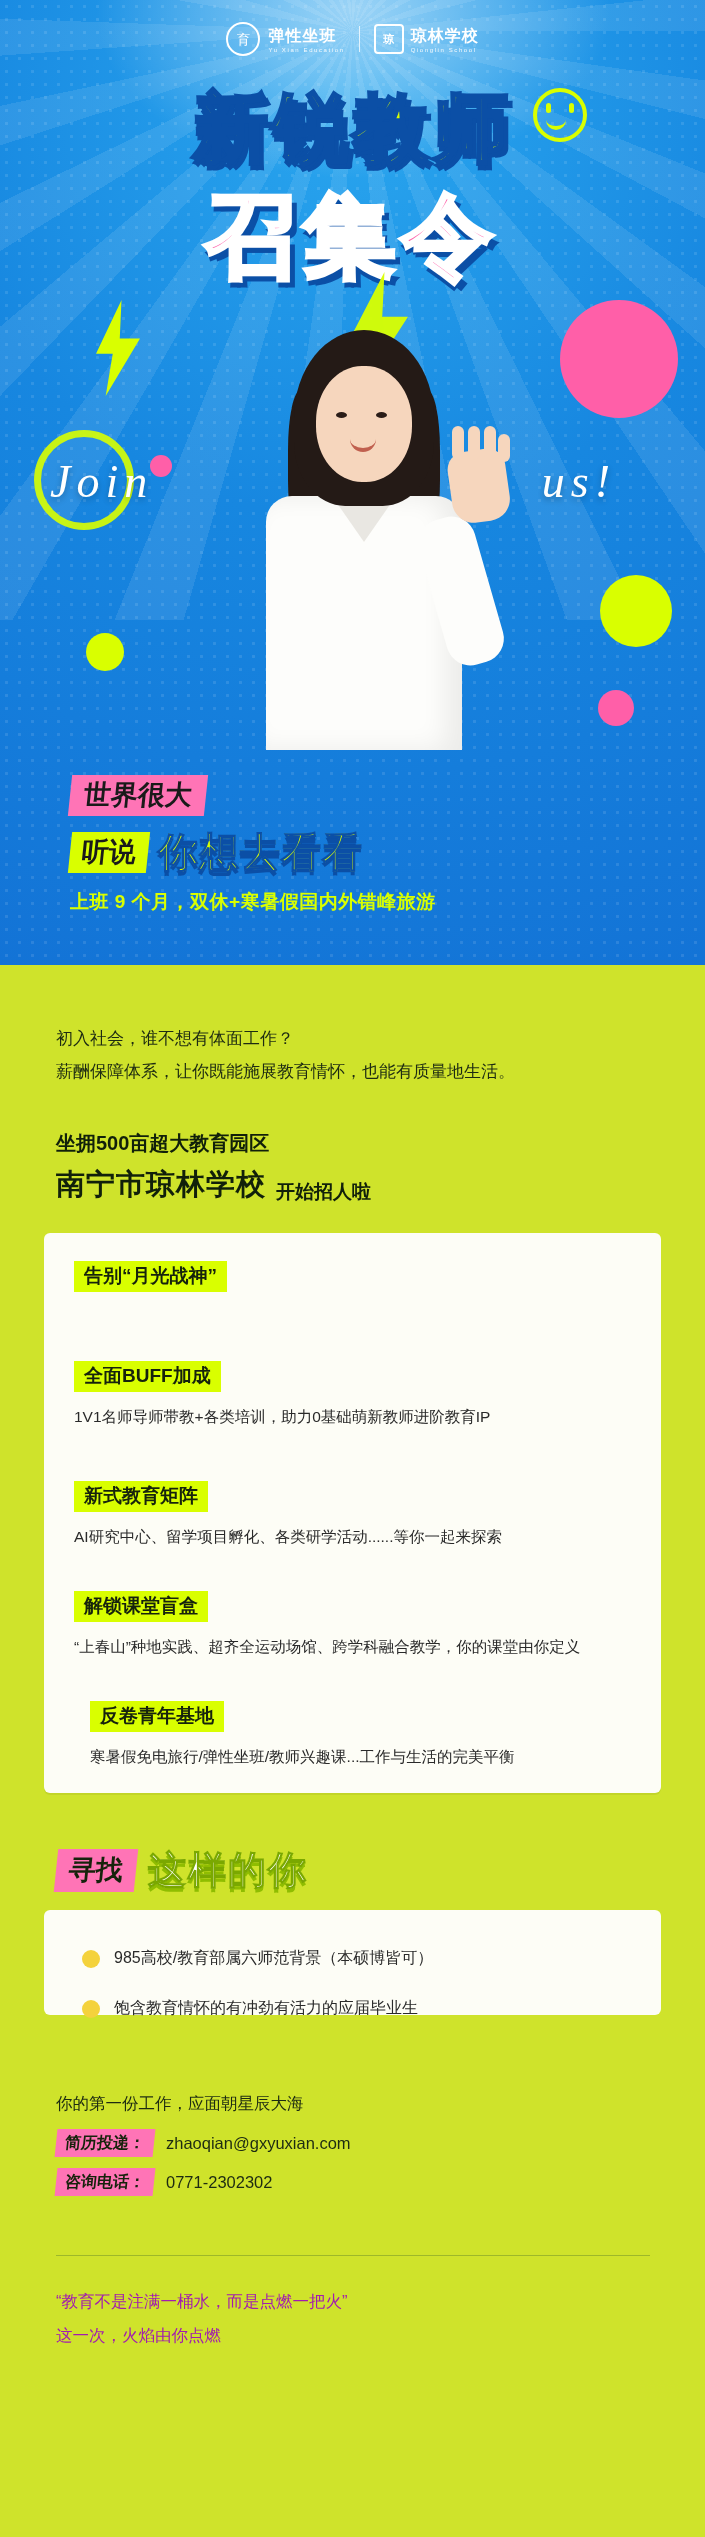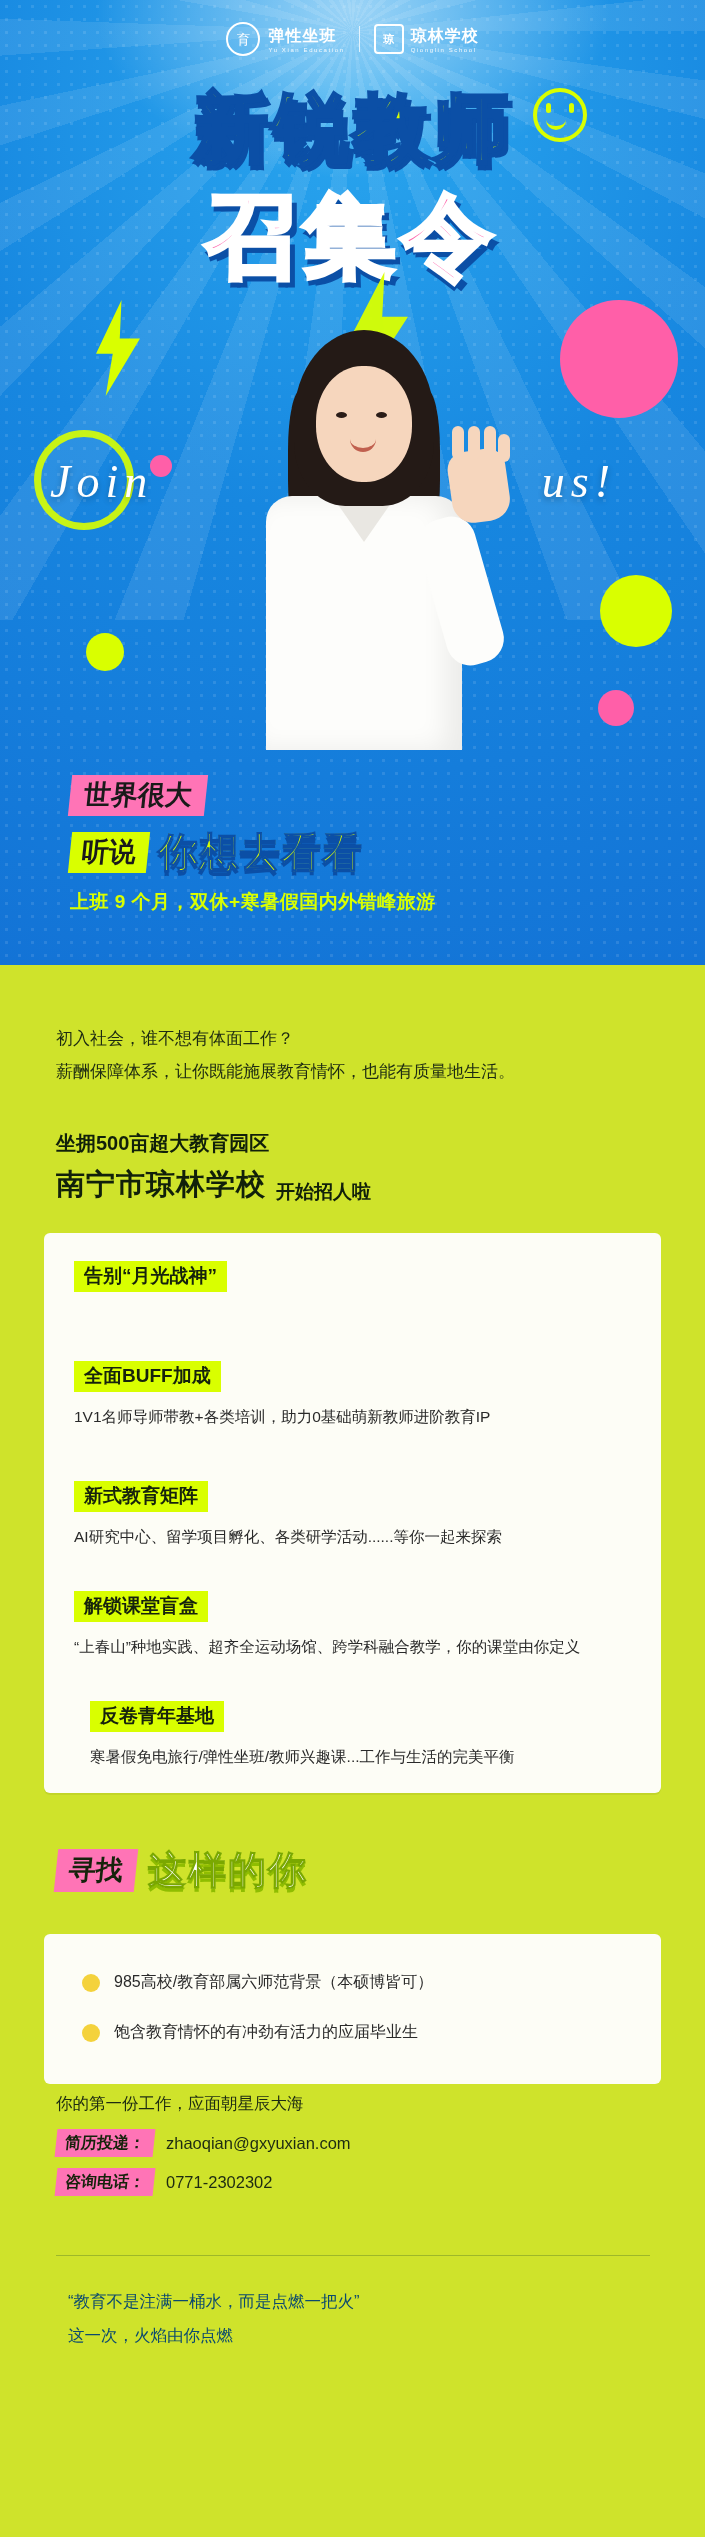--- a/index.html
+++ b/index.html
@@ -239,22 +239,22 @@
     padding:8px 13px; line-height:1; transform:skewX(-6deg);
   }
   .seek .w{
     color:#ffffff; font-size:38px; font-weight:900; letter-spacing:2px;
     margin-left:12px;
     -webkit-text-stroke:1px #7aa800;
     text-shadow:0 4px 0 #8fbd00;
   }
 
   .card2{
-    position:absolute; left:44px; top:945px; width:617px; height:150px;
-    background:#fdfdf6; border-radius:6px;margin-top:24px;
+    position:absolute; left:44px; top:945px; width:617px; height:105px;
+    background:#fdfdf6; border-radius:6px;
   }
   .bullet{
     position:absolute; left:38px; display:flex; align-items:center; gap:14px;
     color:#2a2a2a; font-size:16px;
   }
   .bullet .dot{
     width:18px;height:18px;border-radius:50%;background:#f4d23c;flex:0 0 18px;
   }
 
   
@@ -264,22 +264,22 @@
   .clabel{
     background:#ff74b6; color:#16230c; font-size:16px; font-weight:bold;
     padding:5px 9px; line-height:1.15; transform:skewX(-6deg);
   }
   .cval{color:#1d2b12; font-size:16.5px;}
 
   .hr{
     position:absolute; left:56px; top:1290px; width:594px; height:1px; background:#9db82a;
   }
   .quote{
-    position:absolute; left:68px; top:1320px; width:600px;
-    color:#0c4a6e; font-size:16.5px; line-height:2.05;
+    position:absolute; left:56px; top:1320px; width:600px;
+    color:#a21caf; font-size:16.5px; line-height:2.05;
   }
 </style>
 </head>
 <body>
 
 <div class="page">
 
   <div class="hero">
     <div class="rays"></div>
     <div class="glowtop"></div>

